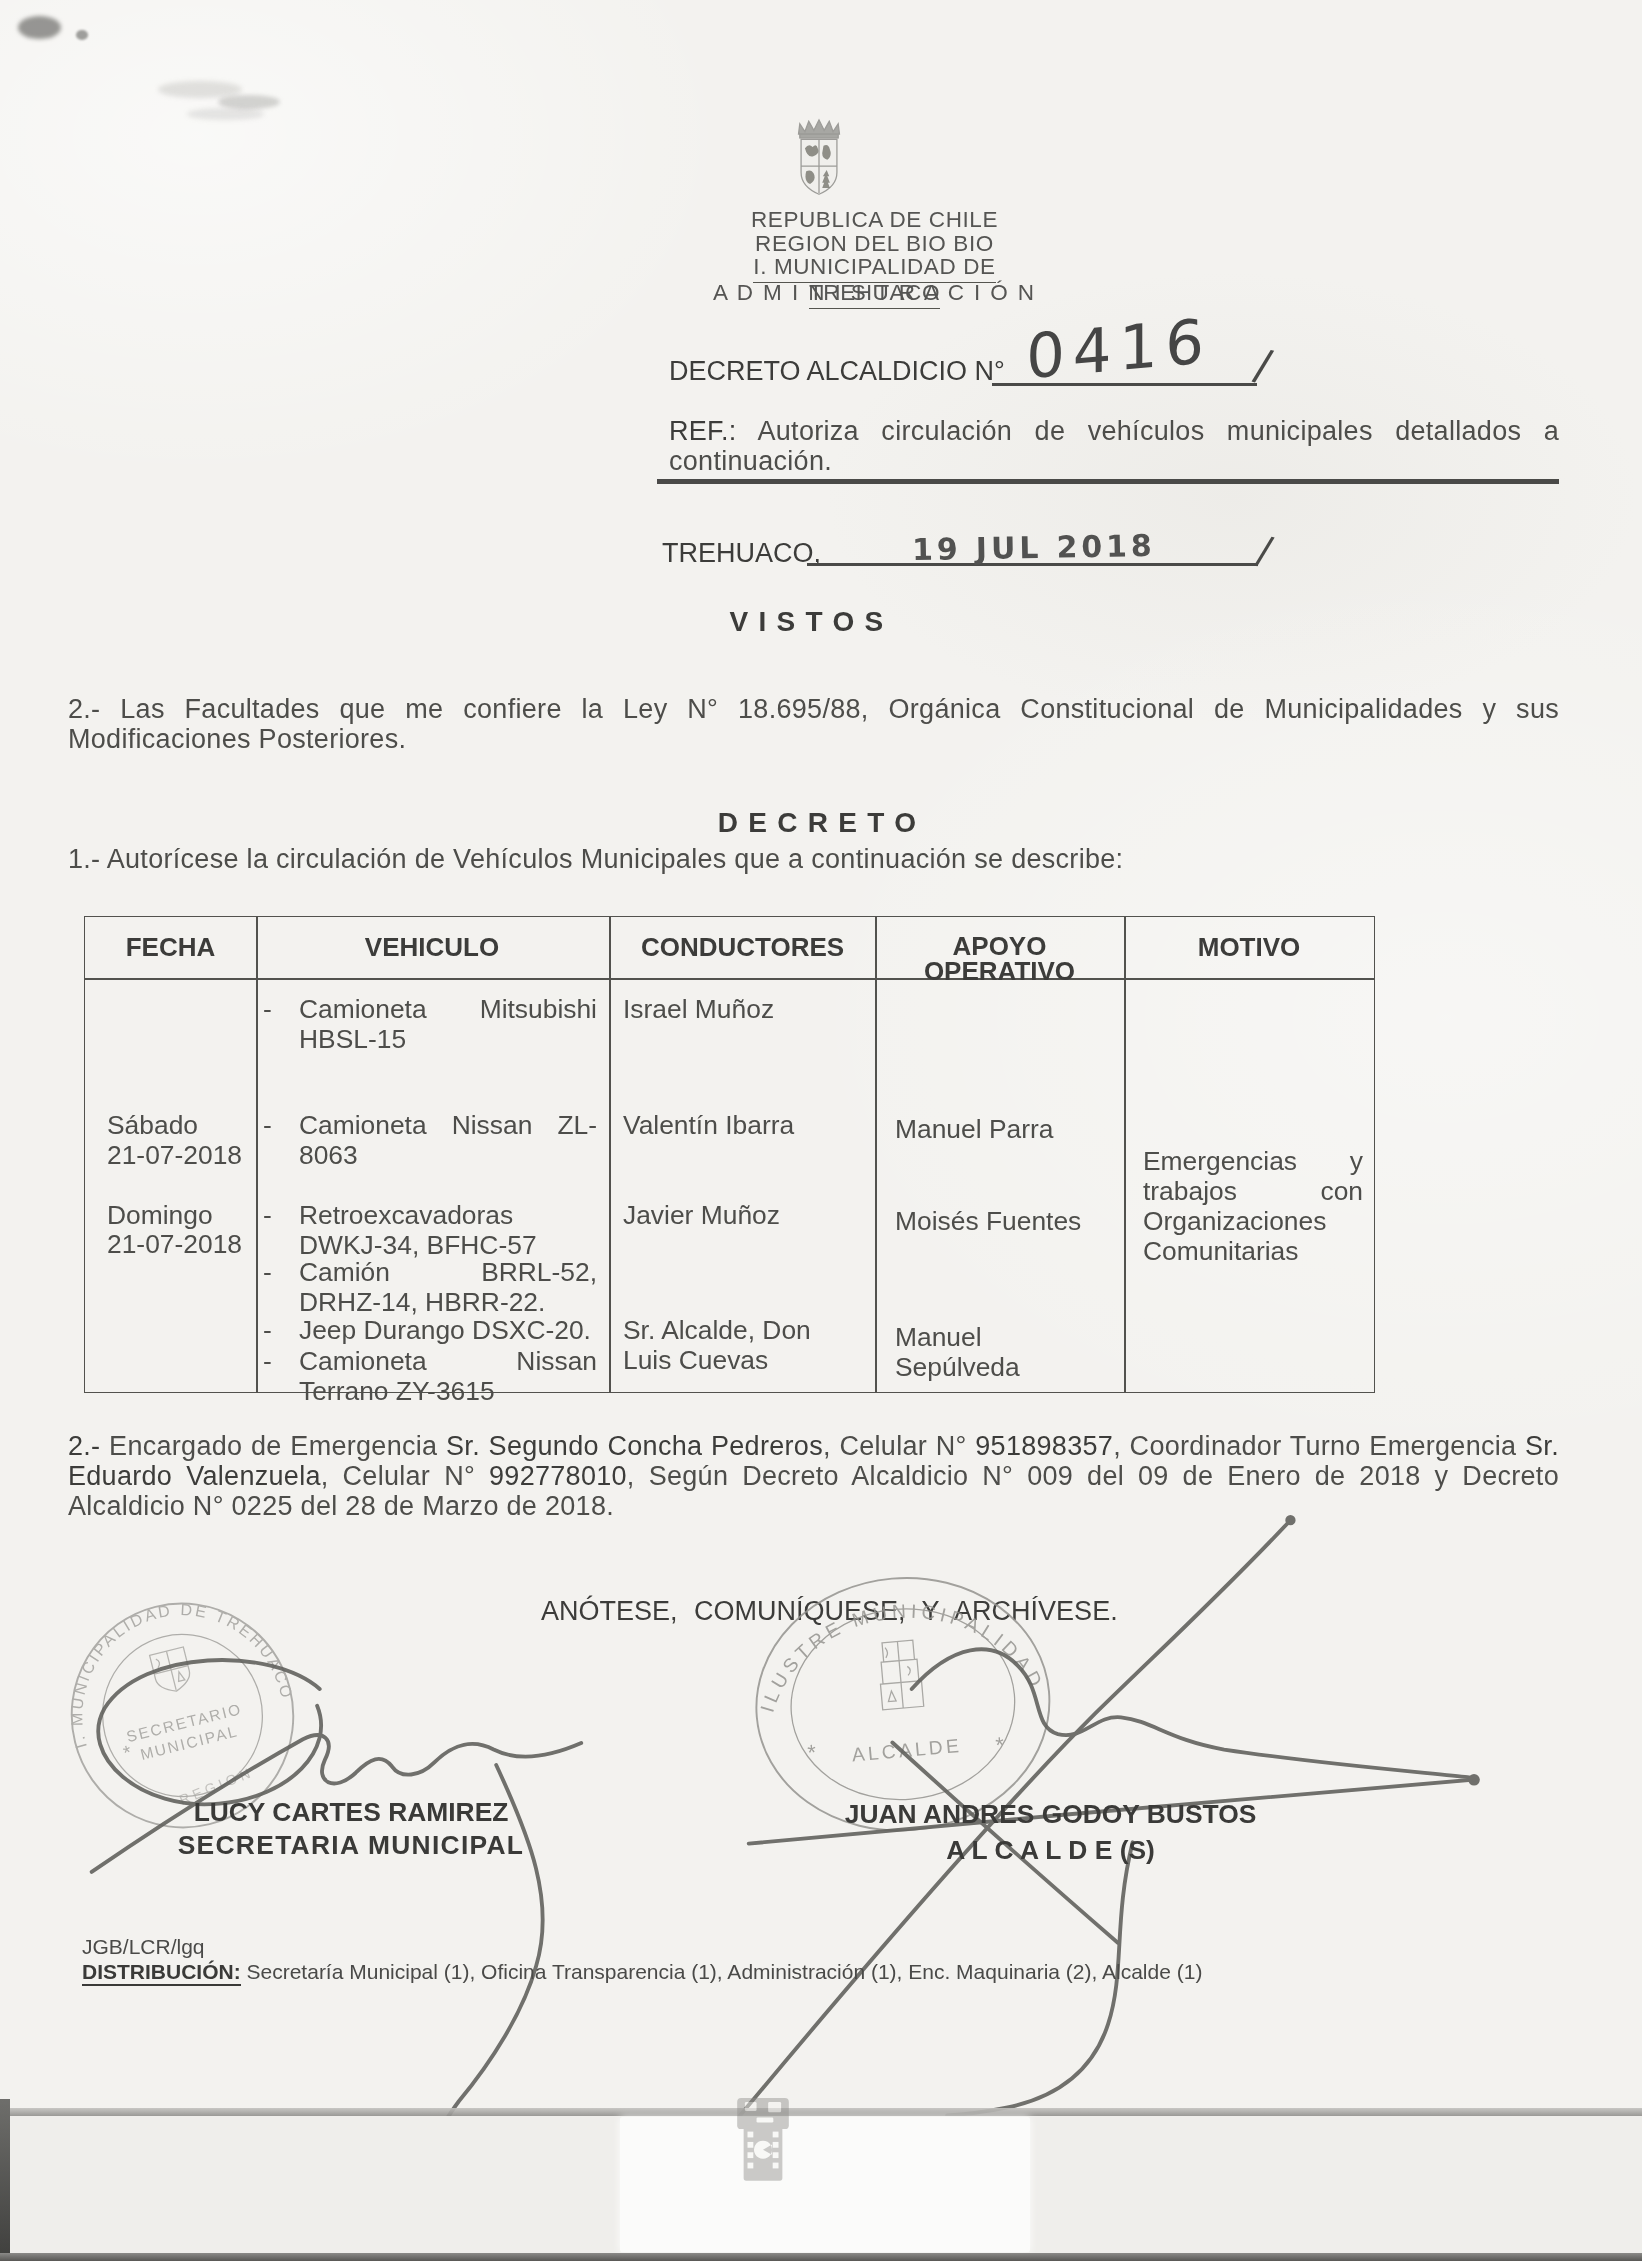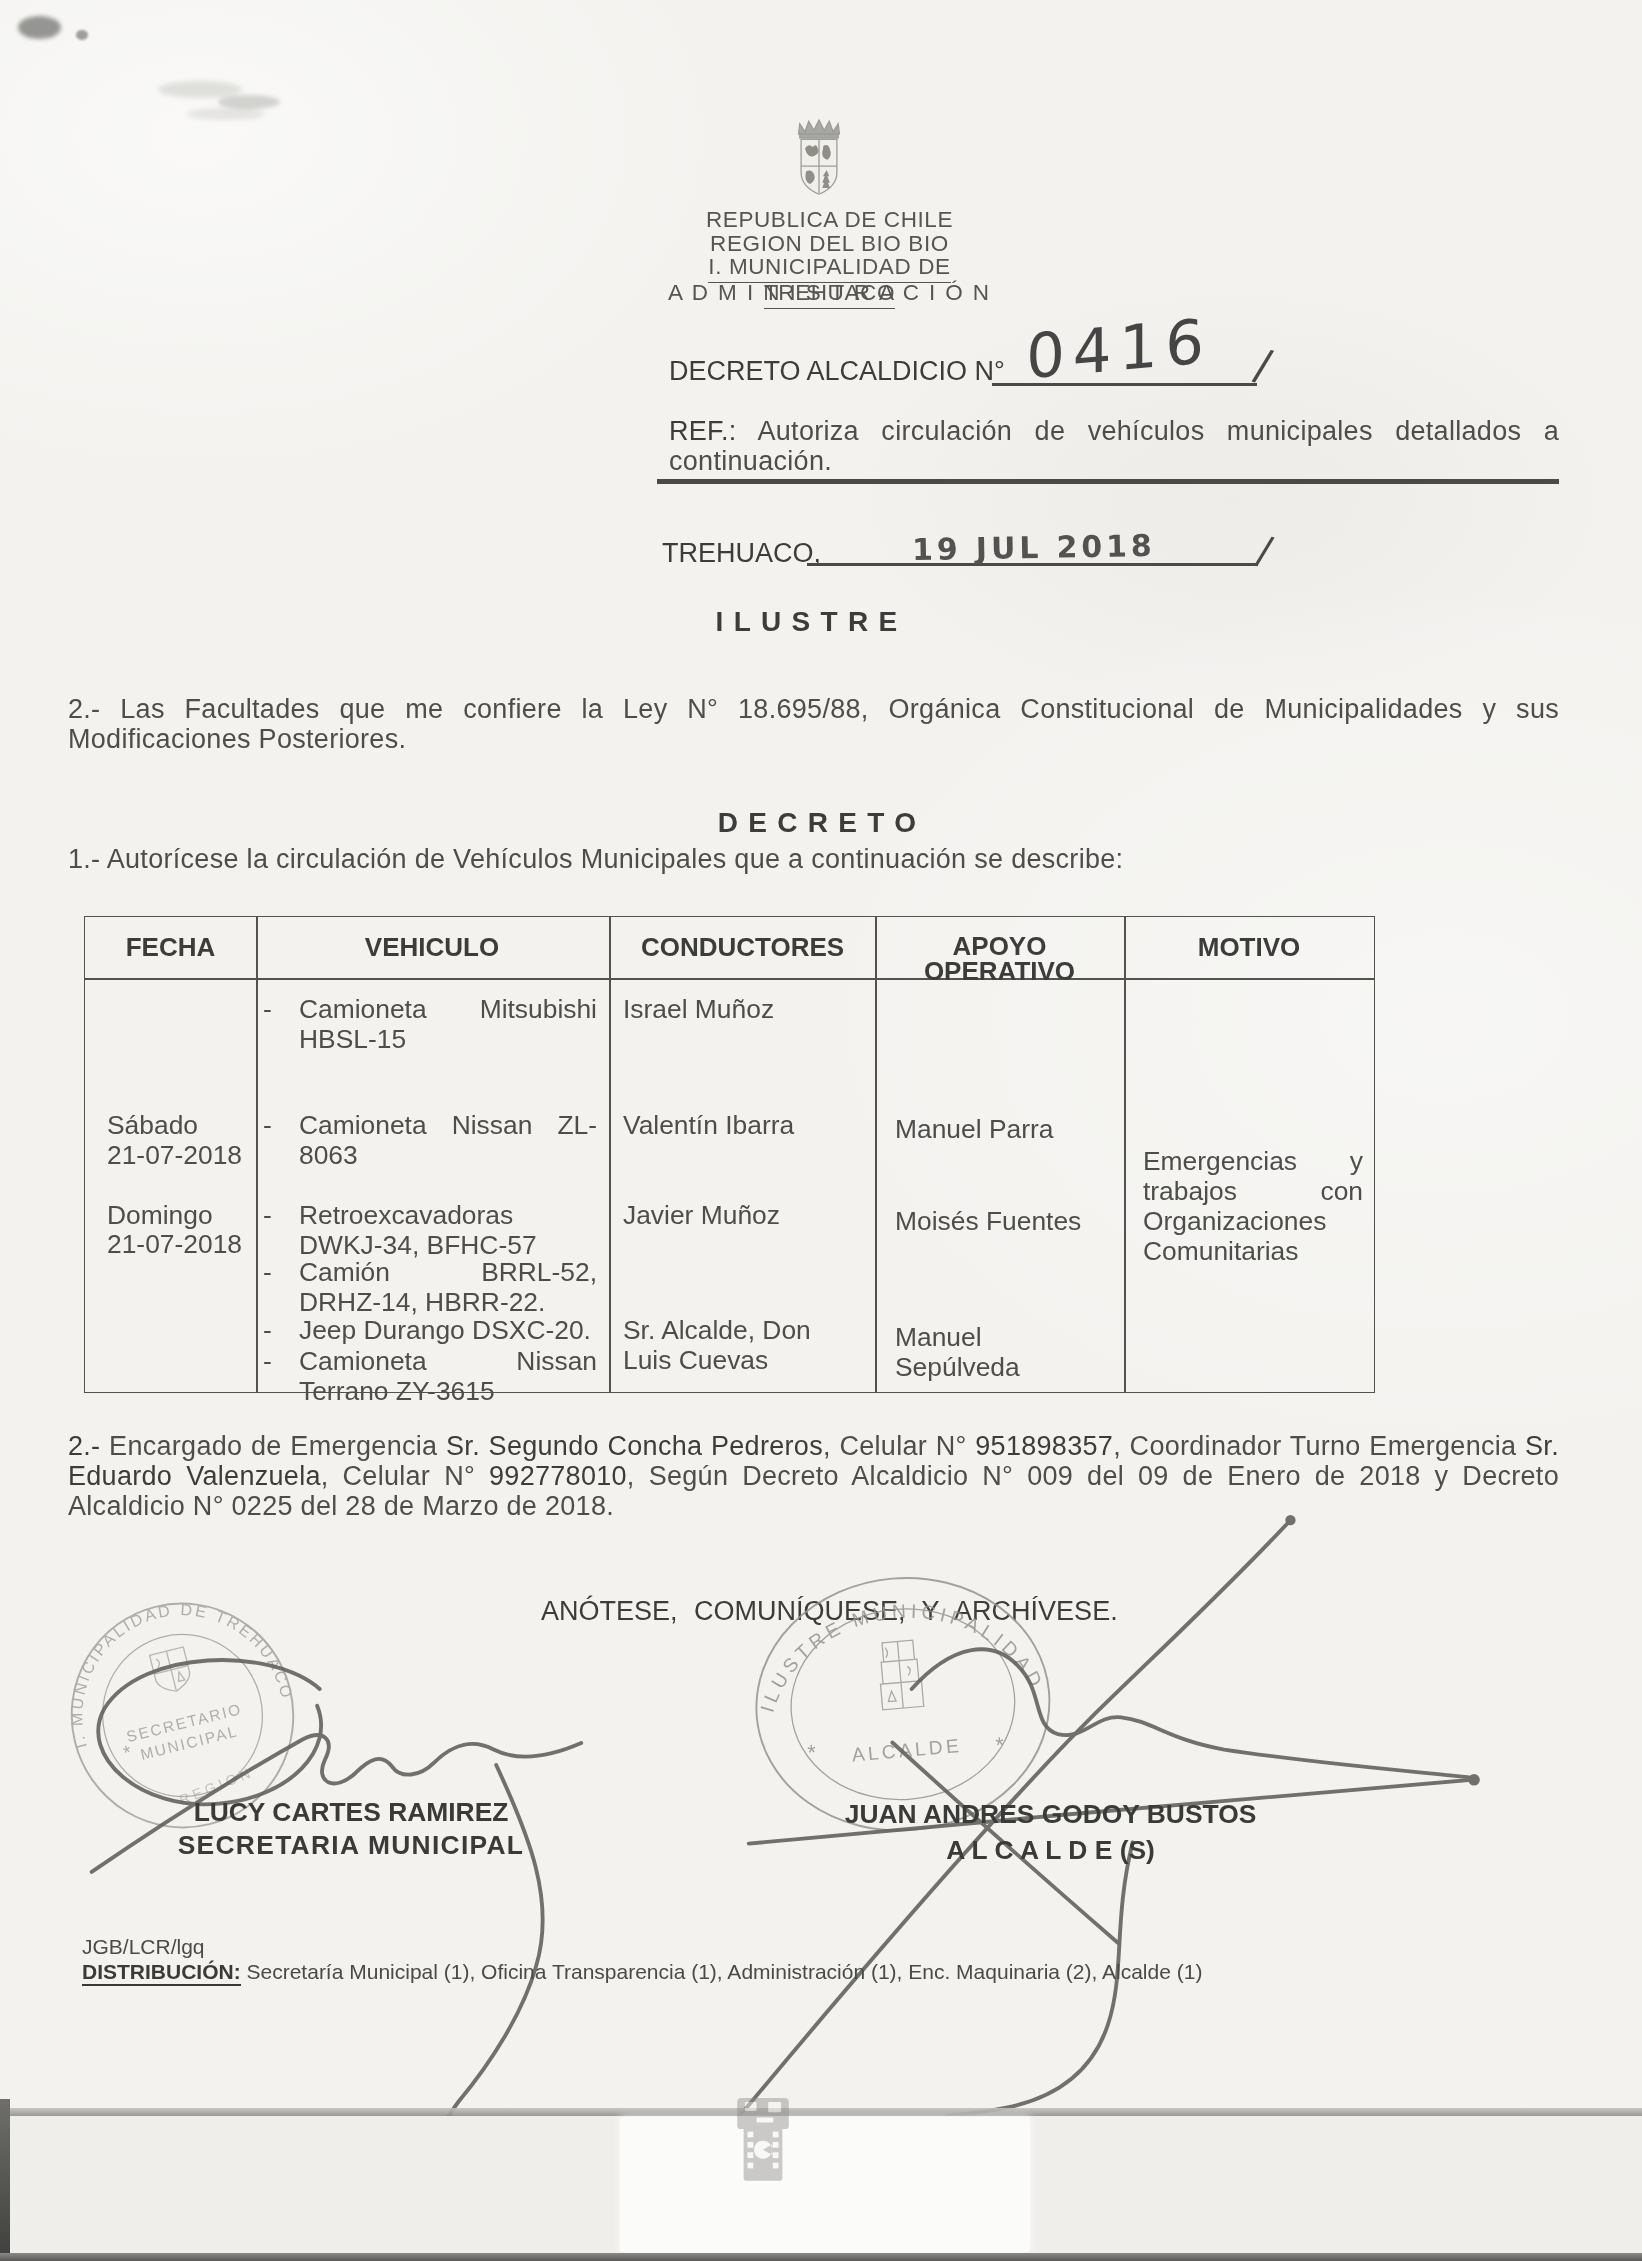--- a/index.html
+++ b/index.html
@@ -12,21 +12,21 @@
       radial-gradient(ellipse 580px 322px at 75% 22%, rgba(220,218,212,.25), rgba(255,255,255,0) 70%),
       #f3f2ef;
   }
   .abs{position:absolute;}
   .bold{font-weight:normal; color:#3c3c3a;}
   .center{text-align:center;}
   .just{text-align:justify;}
   .just-full{text-align:justify; text-align-last:justify;}
   .body-text{font-size:27px; line-height:30px; letter-spacing:0.3px;}
   .heading{font-weight:bold; color:#3c3c3a; font-size:28px; letter-spacing:10.3px;}
-  .hdr-line{width:335px; text-align:center; font-size:22.5px; color:#555553; letter-spacing:0.6px;}
+  .hdr-line{width:335px; text-align:center; font-size:22.5px; color:#555553; letter-spacing:0.6px;margin-left:45px;}
   .underline3{border-bottom:1.9px solid #55554f; padding-bottom:2.6px;}
   .rule{background:#4a4a48;}
   .hand{
     font-family:"DejaVu Sans", sans-serif; color:#454545;
     font-size:61px; letter-spacing:7.7px;
     transform:rotate(-5deg) skewX(-5deg);
   }
   .hand-slash{font-family:"DejaVu Sans", sans-serif; color:#4a4a48; font-size:43px; transform:rotate(14deg);}
   .date-stamp{
     font-family:"DejaVu Sans", sans-serif; font-weight:bold; font-size:30px;
@@ -88,21 +88,21 @@
   <div class="abs body-text just" style="left:669px;top:416px;width:890px;">
     <span class="bold">REF.:</span><span> Autoriza circulación de vehículos municipales detallados a continuación.</span>
   </div>
   <div class="abs rule" style="left:657px;top:479px;width:902px;height:5.2px;"></div>
 
   <div class="abs bold" style="left:662px;top:538px;font-size:27px;">TREHUACO,</div>
   <div class="abs rule" style="left:807px;top:563px;width:451px;height:2.6px;"></div>
   <div class="abs date-stamp" style="left:912px;top:530px;">19 JUL 2018</div>
   <div class="abs hand-slash" style="left:1258px;top:528px;font-size:39px;">/</div>
 
-  <div class="abs heading center" style="left:702px;top:606px;width:219px;">ILUSTRE</div>
+  <div class="abs heading center" style="left:702px;top:606px;width:219px;">VISTOS</div>
   <div class="abs body-text just" style="left:68px;top:694px;width:1491px;">2.- Las Facultades que me confiere la Ley N° 18.695/88, Orgánica Constitucional de Municipalidades y sus Modificaciones Posteriores.</div>
 
   <div class="abs heading center" style="left:693px;top:807px;width:258px;">DECRETO</div>
   <div class="abs body-text" style="left:68px;top:844px;width:1514px;">1.- Autorícese la circulación de Vehículos Municipales que a continuación se describe:</div>
 
   <div class="abs tbl" style="left:84px;top:916px;width:1289px;height:475px;">
     <div class="vline" style="left:171px;"></div>
     <div class="vline" style="left:524px;"></div>
     <div class="vline" style="left:790px;"></div>
     <div class="vline" style="left:1039px;"></div>

